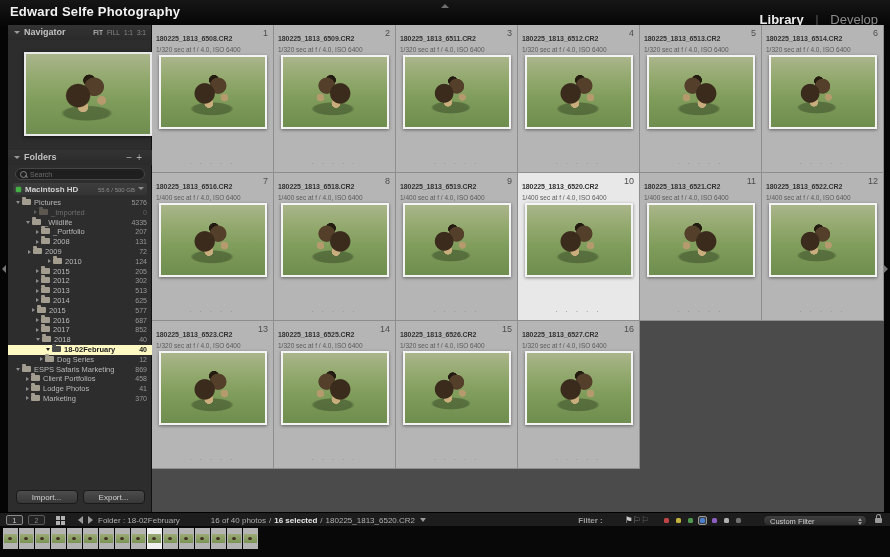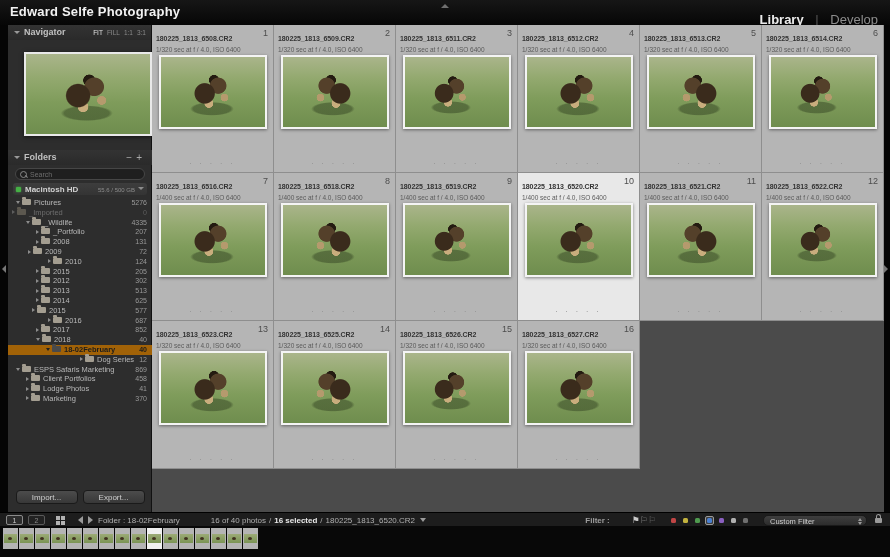--- a/index.html
+++ b/index.html
@@ -43,21 +43,21 @@
   #volume-row{position:absolute;left:5px;top:158px;width:134px;height:12px;background:linear-gradient(#3d3d3d,#343434);border-radius:3px;}
   .led{position:absolute;left:3px;top:3.5px;width:5px;height:5px;background:#45b045;border-radius:1px;box-shadow:0 0 2px #45b045;}
   #volume-name{position:absolute;left:12px;top:1.5px;font-size:8px;color:#d2d2d2;font-weight:700;line-height:9px;}
   #volume-cap{position:absolute;right:12px;top:2.5px;font-size:6px;color:#8d8d8d;line-height:8px;}
   #volume-row .tri-dn{position:absolute;right:3px;top:4px;border-width:3px;border-top-color:#8d8d8d;}
 
   #folder-tree{position:absolute;left:0;top:173px;width:144px;}
   .frow{position:relative;height:9.8px;line-height:9.8px;font-size:7.5px;color:#b8b8b8;white-space:nowrap;}
   .frow .fname{vertical-align:top;}
   .frow .fcount{position:absolute;right:5px;top:0;font-size:7px;color:#999;}
-  .frow.selected{background:#a16207;color:#1c1c1c;font-weight:700;}
+  .frow.selected{background:#fef9c3;color:#1c1c1c;font-weight:700;}
   .frow.selected .fcount{color:#1c1c1c;}
   .frow.dimmed{color:#6d6d6d;}
   .frow.dimmed .fcount{color:#5e5e5e;}
   .tri{display:inline-block;width:0;height:0;border-style:solid;margin-right:2px;vertical-align:middle;margin-top:-1px;}
   .tri.right{border-width:2.5px 0 2.5px 3.5px;border-color:transparent transparent transparent #8c8c8c;}
   .tri.down{border-width:3.5px 2.5px 0 2.5px;border-color:#8c8c8c transparent transparent transparent;}
   .frow.selected .tri.down{border-top-color:#222;}
   .frow.dimmed .tri.right{border-left-color:#5e5e5e;}
   .fico{display:inline-block;width:9px;height:6px;background:#a39d90;border-radius:1px;position:relative;margin-right:3px;vertical-align:middle;margin-top:-2px;}
   .fico::before{content:"";position:absolute;top:-2px;left:0;width:4px;height:2px;background:inherit;border-radius:1px 1px 0 0;}
@@ -108,21 +108,21 @@
   #tb-status .sep{margin:0 3px;}
   .caret-dn{display:inline-block;width:0;height:0;border:3px solid transparent;border-top:4px solid #9a9a9a;border-bottom:none;margin-left:5px;vertical-align:middle;}
   #tb-right{position:absolute;right:8px;top:0;height:14px;display:flex;align-items:center;gap:4px;}
   #filter-label{font-weight:700;color:#9e9e9e;margin-right:18px;}
   .flag{font-size:9px;line-height:10px;}
   .dotbox{display:flex;align-items:center;gap:3px;margin:0 6px;padding:1px 3px;}
   .cdot{width:5px;height:5px;border-radius:1.5px;}
   .cdot-wrap{padding:1px;border:1px solid transparent;border-radius:2px;display:flex;}
   .cdot-wrap.on{border-color:#9a9a9a;background:#3d3d3d;}
   #custom-filter{width:104px;height:11px;line-height:11px;background:linear-gradient(#3e3e3e,#2d2d2d);border:1px solid #1a1a1a;
-                 border-radius:5px;color:#cfcfcf;font-size:7.5px;padding:0 6px;box-sizing:border-box;position:relative;}
+                 border-radius:5px;color:#cfcfcf;font-size:7.5px;padding:0 6px;box-sizing:border-box;position:relative;margin-left:7px;}
   .updown{position:absolute;right:4px;top:2px;}
   .updown::before{content:"";display:block;width:0;height:0;border:2.5px solid transparent;border-bottom:3px solid #9a9a9a;border-top:none;margin-bottom:1px;}
   .updown::after{content:"";display:block;width:0;height:0;border:2.5px solid transparent;border-top:3px solid #9a9a9a;border-bottom:none;}
   .lock{width:7px;height:5px;background:#9a9a9a;border-radius:1px;position:relative;margin-left:4px;}
   .lock::before{content:"";position:absolute;top:-4px;left:1px;width:3px;height:3px;border:1px solid #9a9a9a;border-bottom:none;border-radius:3px 3px 0 0;}
 
   
   #filmstrip{left:0;top:526px;width:890px;height:31px;background:#080808;}
   #thumbs{position:absolute;left:3px;top:2px;display:flex;gap:1px;}
   .fthumb{width:15px;height:21px;background:#b4b4b4;display:flex;align-items:center;justify-content:center;}
@@ -176,36 +176,36 @@
 
   <div id="volume-row">
     <span class="led"></span>
     <span id="volume-name">Macintosh HD</span>
     <span id="volume-cap">55.6 / 500 GB</span>
     <span class="tri-dn"></span>
   </div>
 
   <div id="folder-tree">
       <div class="frow" style="padding-left: 8px;"><span class="tri down"></span><span class="fico"></span><span class="fname">Pictures</span><span class="fcount">5276</span></div>
-      <div class="frow dimmed" style="padding-left: 4px;"><span class="tri right"></span><span class="fico"></span><span class="fname">_Imported</span><span class="fcount">0</span></div>
+      <div class="frow dimmed" style="padding-left: 26px;"><span class="tri right"></span><span class="fico"></span><span class="fname">_Imported</span><span class="fcount">0</span></div>
       <div class="frow" style="padding-left: 18px;"><span class="tri down"></span><span class="fico"></span><span class="fname">_Wildlife</span><span class="fcount">4335</span></div>
       <div class="frow" style="padding-left: 28px;"><span class="tri right"></span><span class="fico"></span><span class="fname">_Portfolio</span><span class="fcount">207</span></div>
       <div class="frow" style="padding-left: 28px;"><span class="tri right"></span><span class="fico"></span><span class="fname">2008</span><span class="fcount">131</span></div>
       <div class="frow" style="padding-left: 20px;"><span class="tri right"></span><span class="fico"></span><span class="fname">2009</span><span class="fcount">72</span></div>
       <div class="frow" style="padding-left: 40px;"><span class="tri right"></span><span class="fico"></span><span class="fname">2010</span><span class="fcount">124</span></div>
       <div class="frow" style="padding-left: 28px;"><span class="tri right"></span><span class="fico"></span><span class="fname">2015</span><span class="fcount">205</span></div>
       <div class="frow" style="padding-left: 28px;"><span class="tri right"></span><span class="fico"></span><span class="fname">2012</span><span class="fcount">302</span></div>
       <div class="frow" style="padding-left: 28px;"><span class="tri right"></span><span class="fico"></span><span class="fname">2013</span><span class="fcount">513</span></div>
       <div class="frow" style="padding-left: 28px;"><span class="tri right"></span><span class="fico"></span><span class="fname">2014</span><span class="fcount">625</span></div>
       <div class="frow" style="padding-left: 24px;"><span class="tri right"></span><span class="fico"></span><span class="fname">2015</span><span class="fcount">577</span></div>
-      <div class="frow" style="padding-left: 40px;"><span class="tri right"></span><span class="fico"></span><span class="fname">2016</span><span class="fcount">687</span></div>
+      <div class="frow" style="padding-left: 28px;"><span class="tri right"></span><span class="fico"></span><span class="fname">2016</span><span class="fcount">687</span></div>
       <div class="frow" style="padding-left: 28px;"><span class="tri right"></span><span class="fico"></span><span class="fname">2017</span><span class="fcount">852</span></div>
       <div class="frow" style="padding-left: 28px;"><span class="tri down"></span><span class="fico"></span><span class="fname">2018</span><span class="fcount">40</span></div>
       <div class="frow selected" style="padding-left: 38px;"><span class="tri down"></span><span class="fico"></span><span class="fname">18-02February</span><span class="fcount">40</span></div>
-      <div class="frow" style="padding-left: 72px;"><span class="tri right"></span><span class="fico"></span><span class="fname">Dog Series</span><span class="fcount">12</span></div>
+      <div class="frow" style="padding-left: 32px;"><span class="tri right"></span><span class="fico"></span><span class="fname">Dog Series</span><span class="fcount">12</span></div>
       <div class="frow" style="padding-left: 8px;"><span class="tri down"></span><span class="fico"></span><span class="fname">ESPS Safaris Marketing</span><span class="fcount">869</span></div>
       <div class="frow" style="padding-left: 18px;"><span class="tri right"></span><span class="fico"></span><span class="fname">Client Portfolios</span><span class="fcount">458</span></div>
       <div class="frow" style="padding-left: 18px;"><span class="tri right"></span><span class="fico"></span><span class="fname">Lodge Photos</span><span class="fcount">41</span></div>
       <div class="frow" style="padding-left: 18px;"><span class="tri right"></span><span class="fico"></span><span class="fname">Marketing</span><span class="fcount">370</span></div>
     </div>
 
   <div id="panel-btns">
     <div class="pbtn">Import...</div>
     <div class="pbtn">Export...</div>
   </div>

